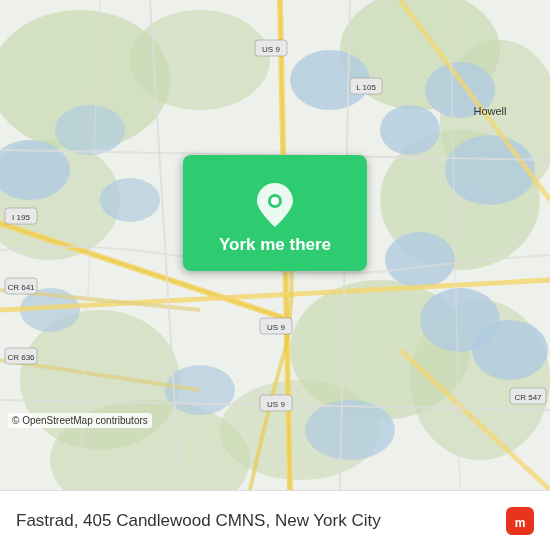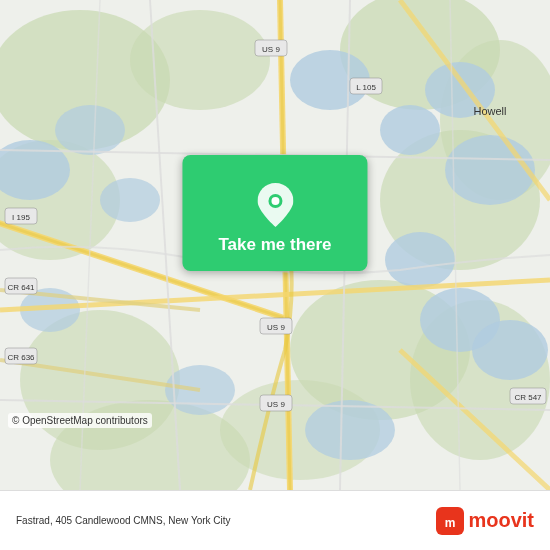--- a/index.html
+++ b/index.html
@@ -59,21 +59,21 @@
       height: 60px;
       background-color: white;
       display: flex;
       align-items: center;
       justify-content: space-between;
       padding: 0 16px;
       border-top: 1px solid #ddd;
     }
 
     #location-text {
-      font-size: 10px;
+      font-size: 17px;
       color: #333;
       font-weight: 400;
     }
 
     #moovit-logo {
       display: flex;
       align-items: center;
       gap: 4px;
     }
 
@@ -185,32 +185,31 @@
 
   
   <div id="cta-button-container">
     <button id="cta-button">
 
       <svg class="pin-icon" viewBox="0 0 36 44" xmlns="http://www.w3.org/2000/svg">
         <path d="M18 0 C8 0 0 8 0 18 C0 28 18 44 18 44 C18 44 36 28 36 18 C36 8 28 0 18 0Z" fill="white" opacity="0.9"></path>
         <circle cx="18" cy="18" r="7" fill="#2ecc71"></circle>
         <circle cx="18" cy="18" r="4" fill="white"></circle>
       </svg>
-      <span>Take me there</span>
+      <span>York me there</span>
     </button>
   </div>
 
   
   <div id="osm-credit">
     <span>© OpenStreetMap contributors</span>
   </div>
 </div>
 
 <div id="bottom-bar">
   <span id="location-text">Fastrad, 405 Candlewood CMNS, New York City</span>
   <div id="moovit-logo">
     <svg width="28" height="28" viewBox="0 0 28 28">
       <rect width="28" height="28" rx="6" fill="#e8341c"></rect>
       <text x="14" y="20" font-size="12" font-weight="bold" fill="white" text-anchor="middle" font-family="Arial">m</text>
     </svg>
-    <span class="moovit-text">moovit</span>
   </div>
 </div>
 
 </body></html>

